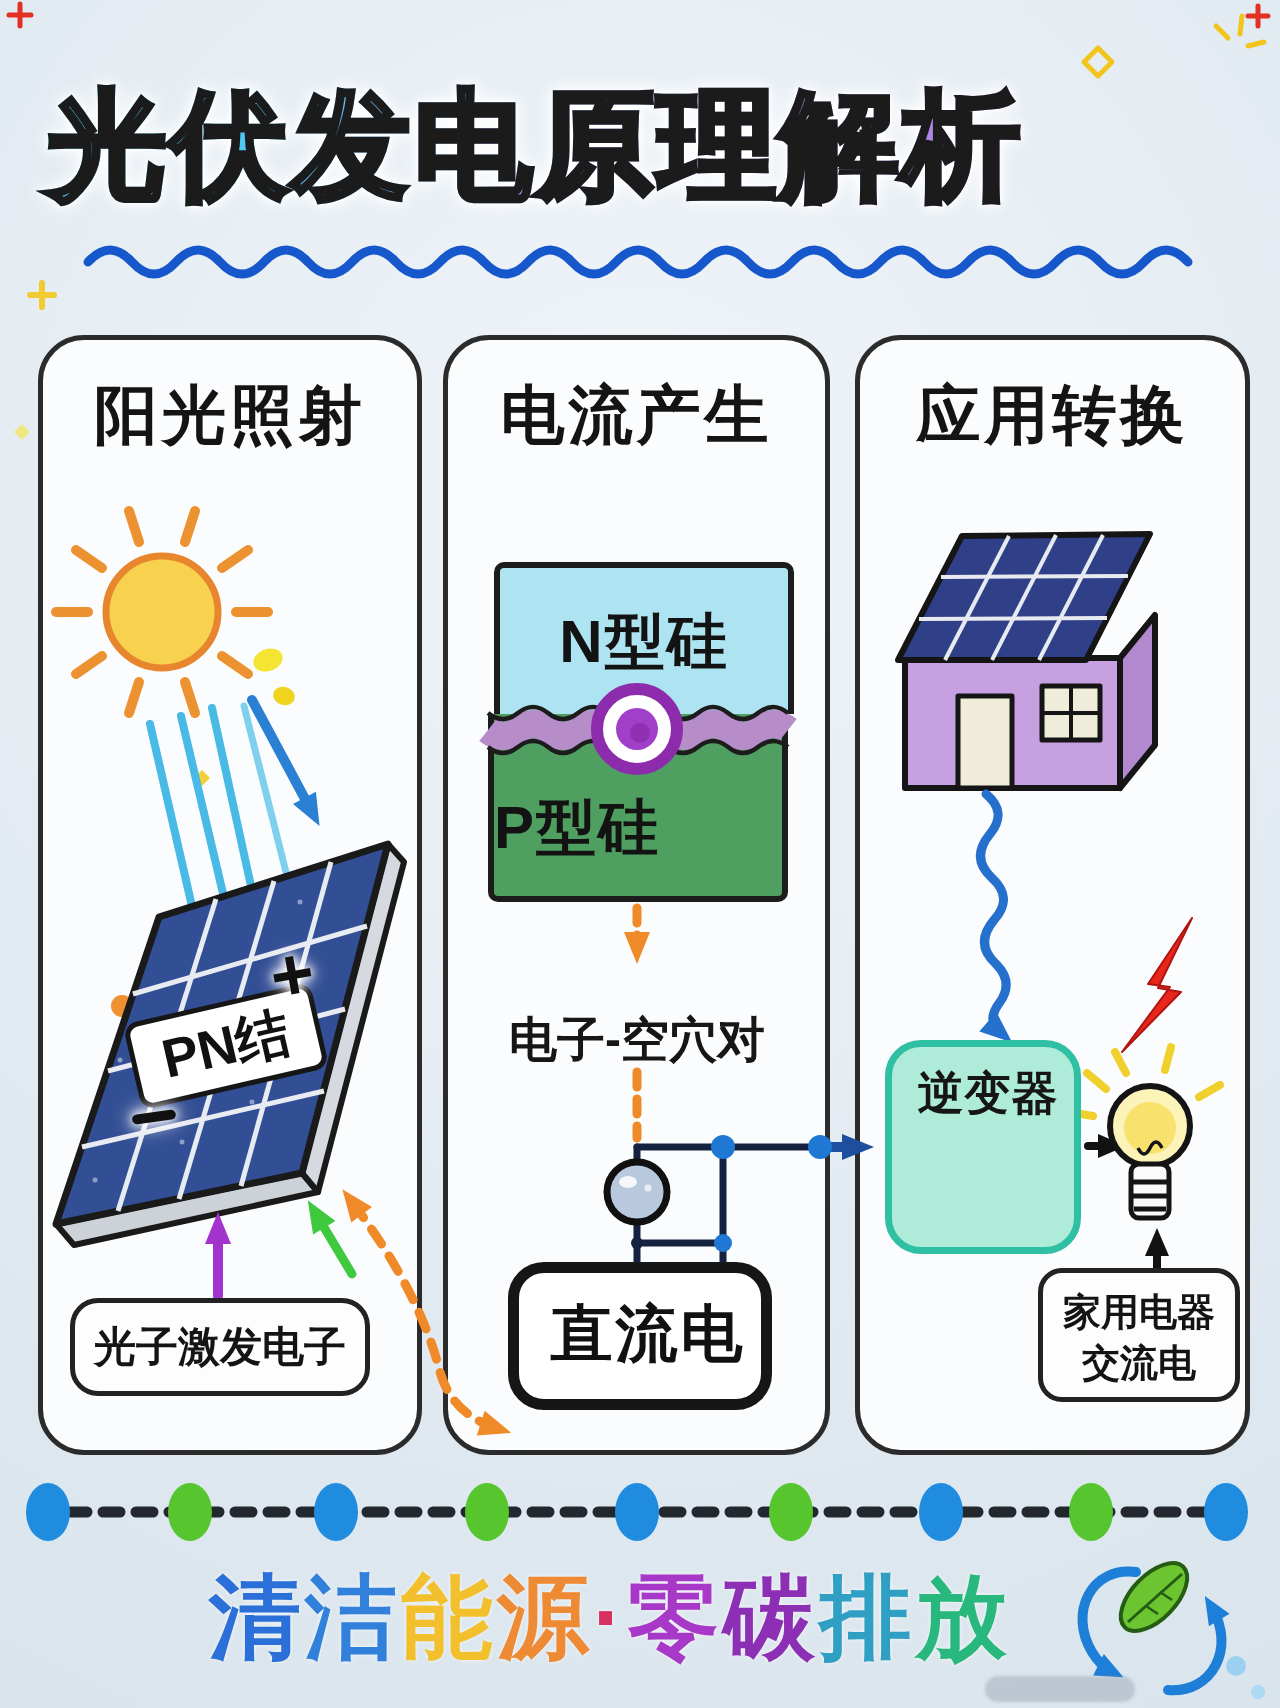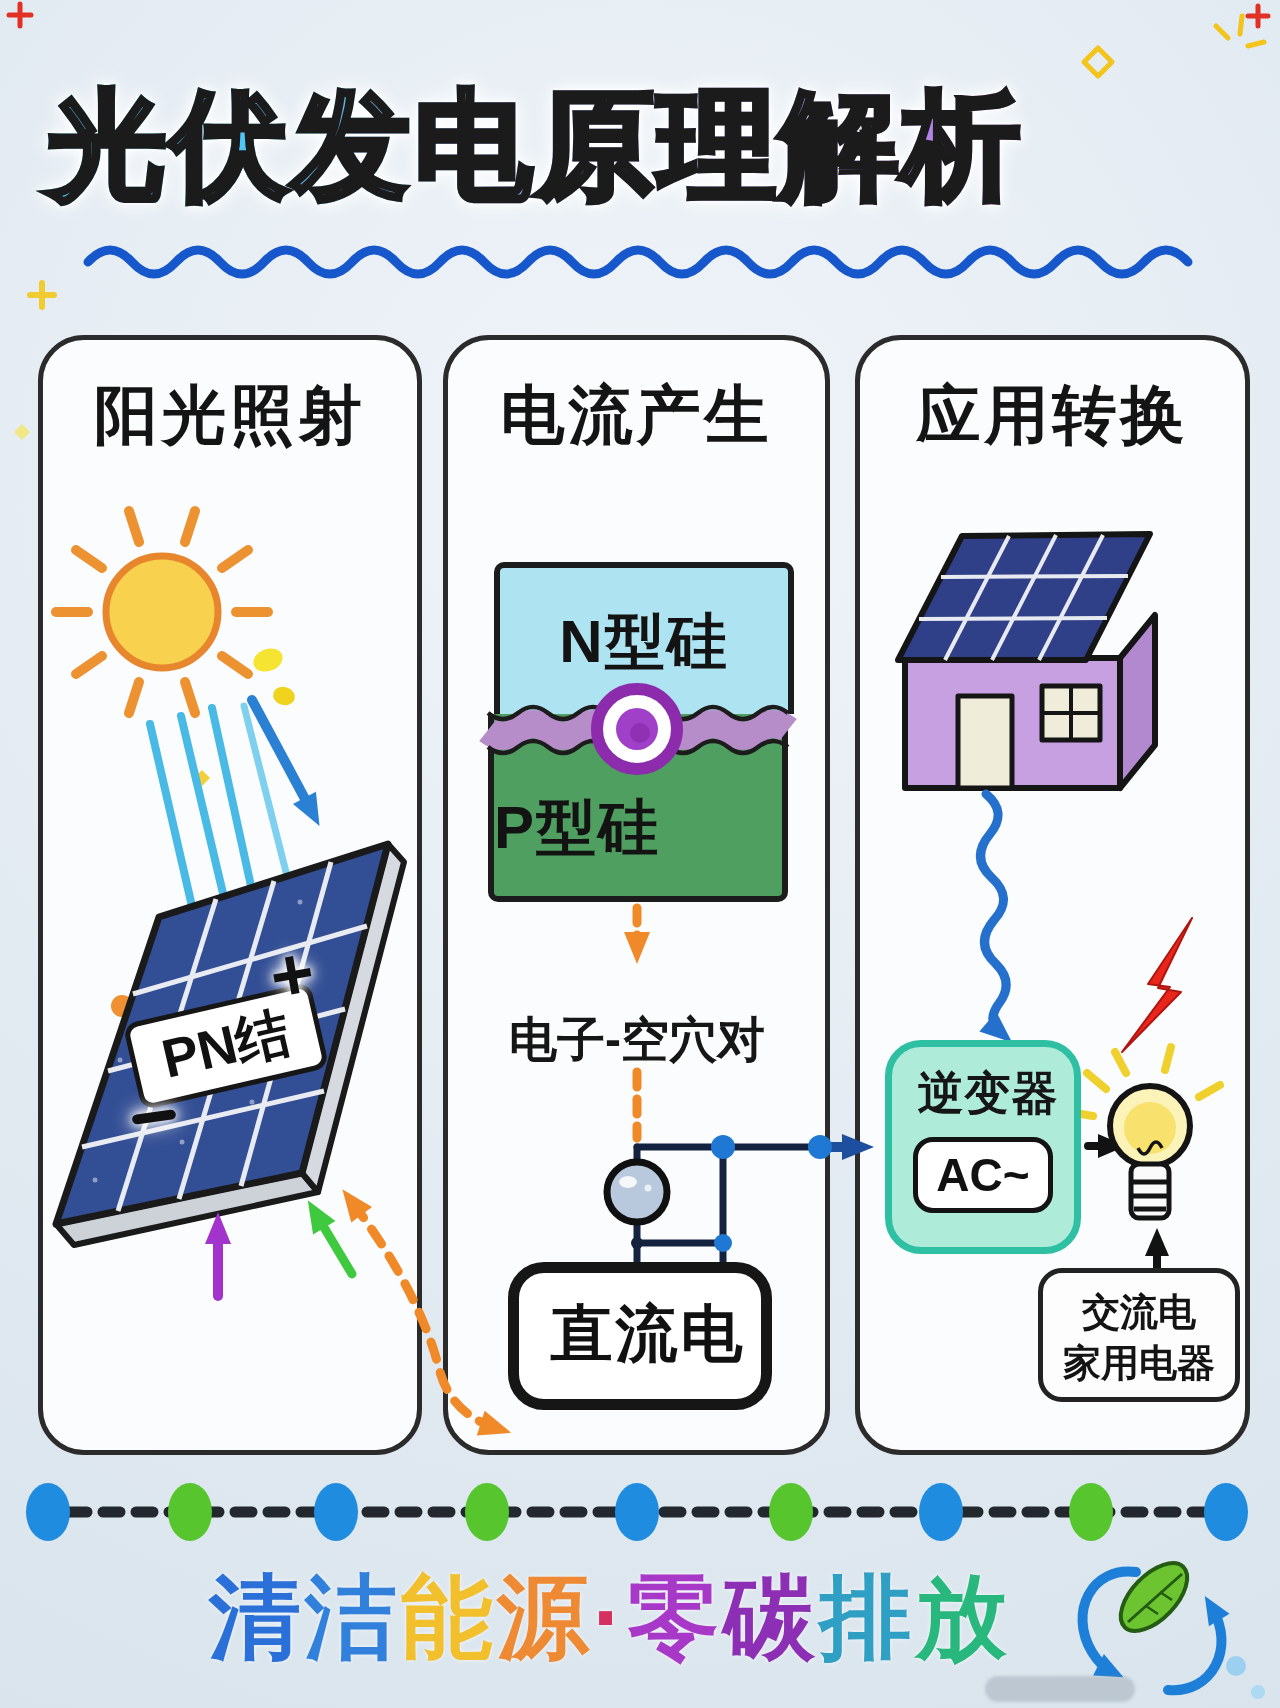--- a/index.html
+++ b/index.html
@@ -299,31 +299,31 @@
       <line x1="1160" y1="1592" x2="1172" y2="1600" style="stroke:var(--leafdark);stroke-width:2.5"></line>
       <circle cx="1236" cy="1666" r="10" style="fill:#9bd0f0"></circle>
       <circle cx="1258" cy="1692" r="7" style="fill:#aed9f2"></circle>
     </g>
   </svg>
 
   <div class="pn-label">PN结</div>
   <div class="plus-sign">+</div>
   <div class="minus-sign"></div>
 
+  <div class="bubble photon-label">光子激发电子</div>
   <div class="pair-label">电子-空穴对</div>
   <div class="dc-box">直流电</div>
 
   <div class="inverter">
     <div class="inverter-title">逆变器</div>
-    <div class="ac-box">AC~</div>
   </div>
 
   <div class="bubble appliance-label">
+    <div>家用电器</div>
     <div>交流电</div>
-    <div>家用电器</div>
   </div>
 
   <div class="divider-dot" style="left: 26px; background: rgb(31, 140, 224);"></div>
   <div class="divider-dot" style="left: 168px; background: rgb(87, 197, 46);"></div>
   <div class="divider-dot" style="left: 314px; background: rgb(31, 140, 224);"></div>
   <div class="divider-dot" style="left: 465px; background: rgb(87, 197, 46);"></div>
   <div class="divider-dot" style="left: 615px; background: rgb(31, 140, 224);"></div>
   <div class="divider-dot" style="left: 769px; background: rgb(87, 197, 46);"></div>
   <div class="divider-dot" style="left: 919px; background: rgb(31, 140, 224);"></div>
   <div class="divider-dot" style="left: 1069px; background: rgb(87, 197, 46);"></div>

